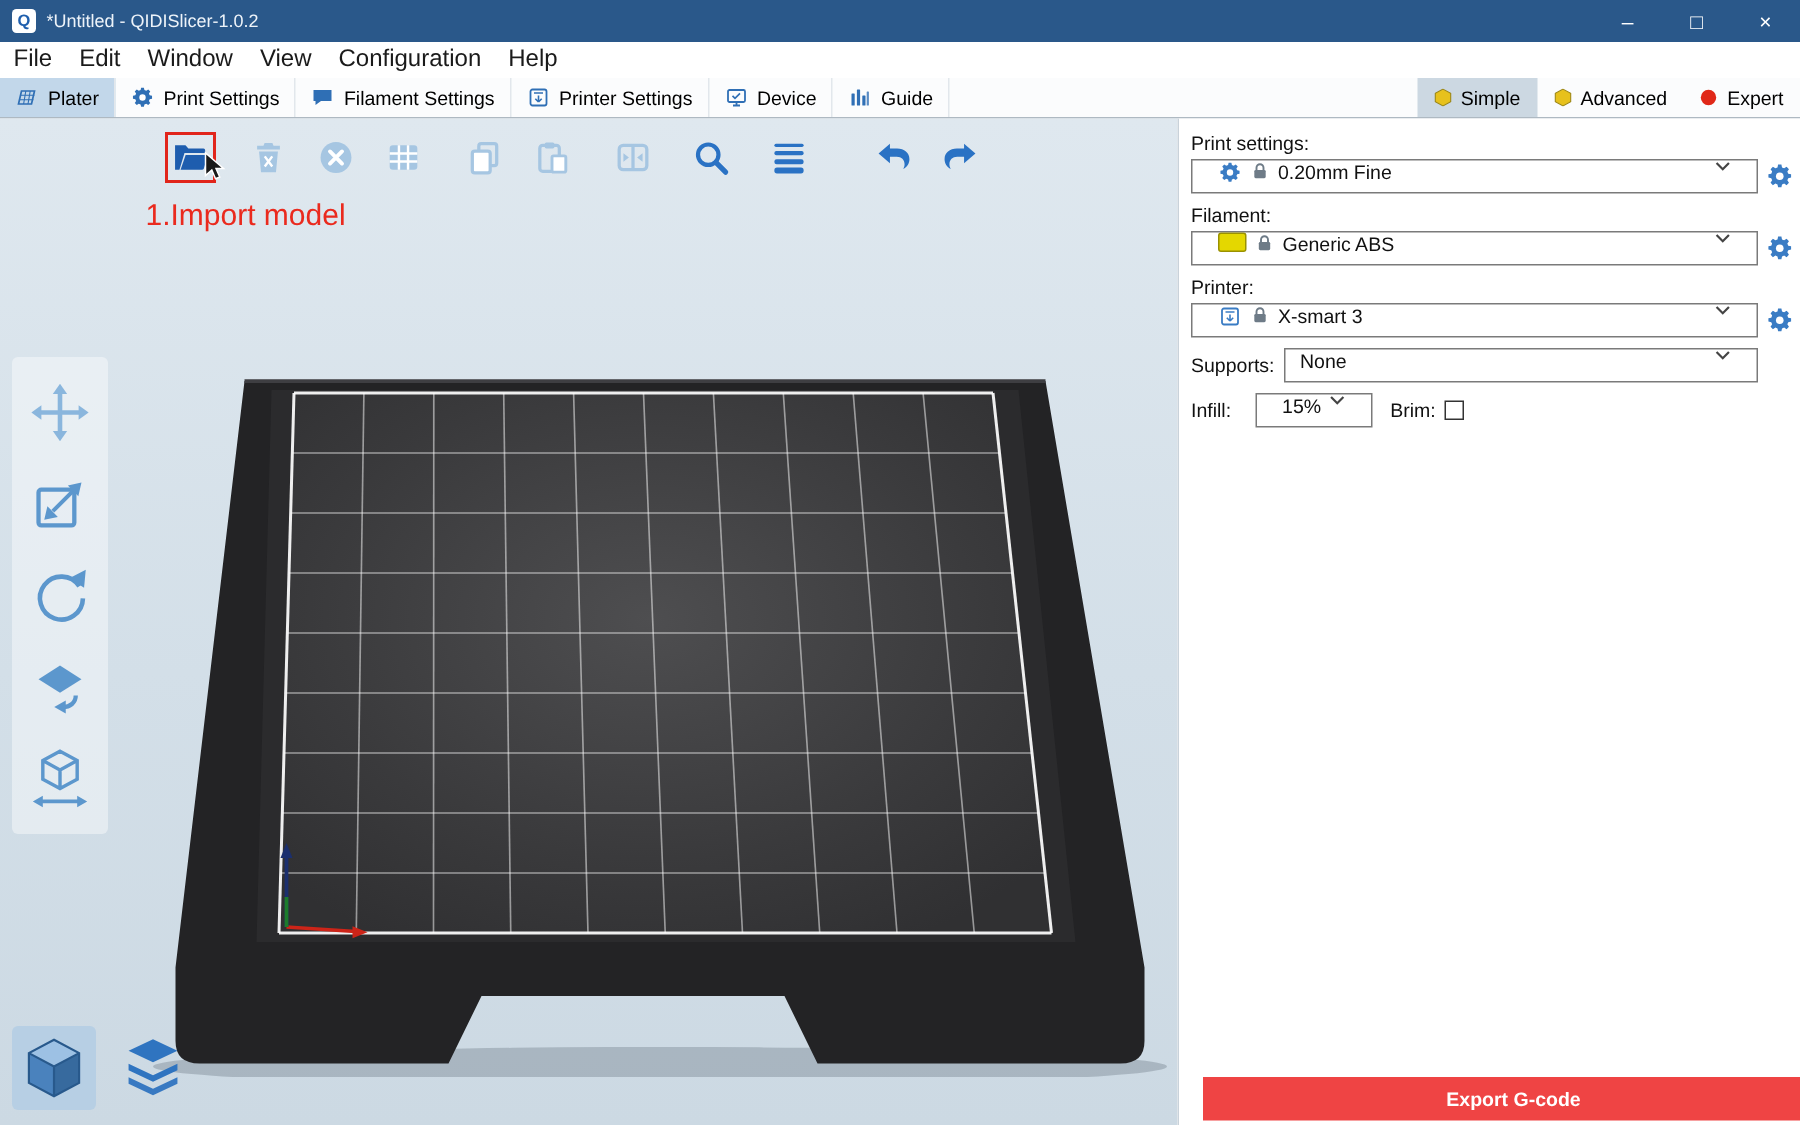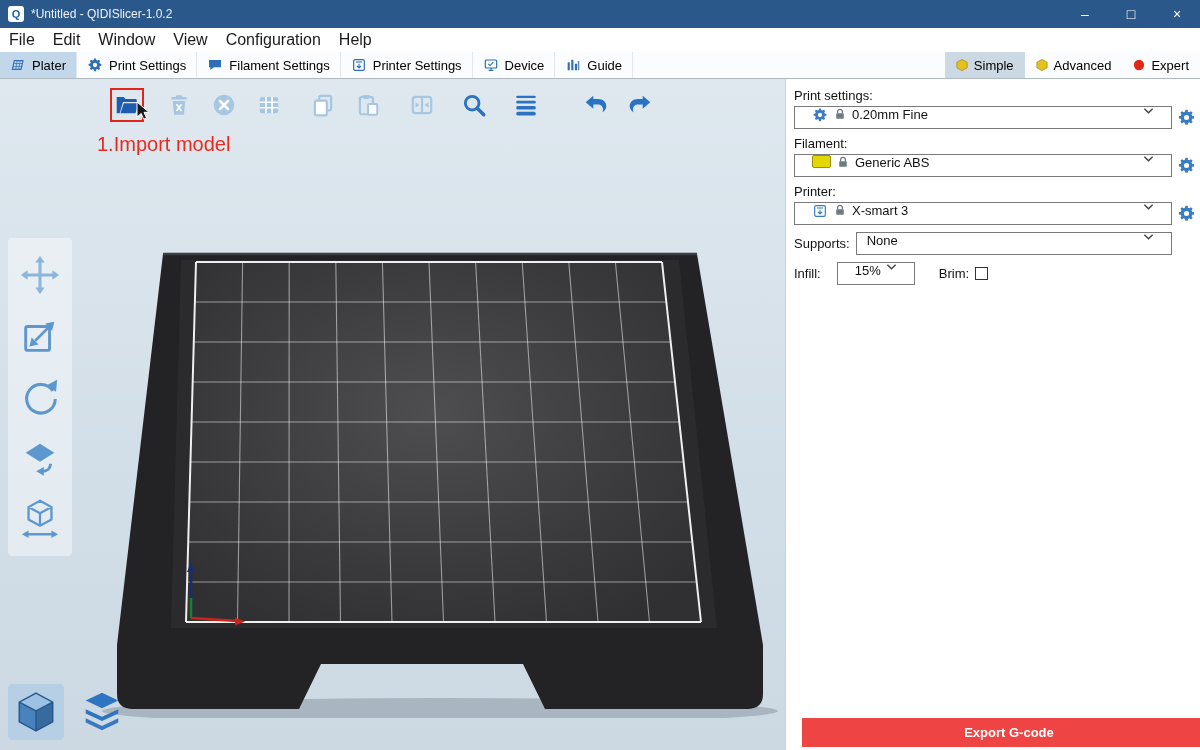--- a/index.html
+++ b/index.html
@@ -466,18 +466,18 @@
   <div id="infill-row">
     <span>Infill:</span>
     <div class="combo" style="flex:0 0 72px;margin-left:16px">
       <span>15%</span>
       <span class="chev">
           <svg viewBox="0 0 12 8" width="100%" height="100%">
             <path d="M1.5 1.5L6 6l4.5-4.5" fill="none" stroke="currentColor" stroke-width="1.6"></path>
           </svg>
         </span>
     </div>
-    <span style="margin-left:24px">Brim:</span>
+    <span style="margin-left:12px">Brim:</span>
     <span id="brim-checkbox" style="background: rgb(255, 255, 255);"></span>
   </div>
 
   <div id="export-btn">Export G-code</div>
 </div>
 
 </body></html>

